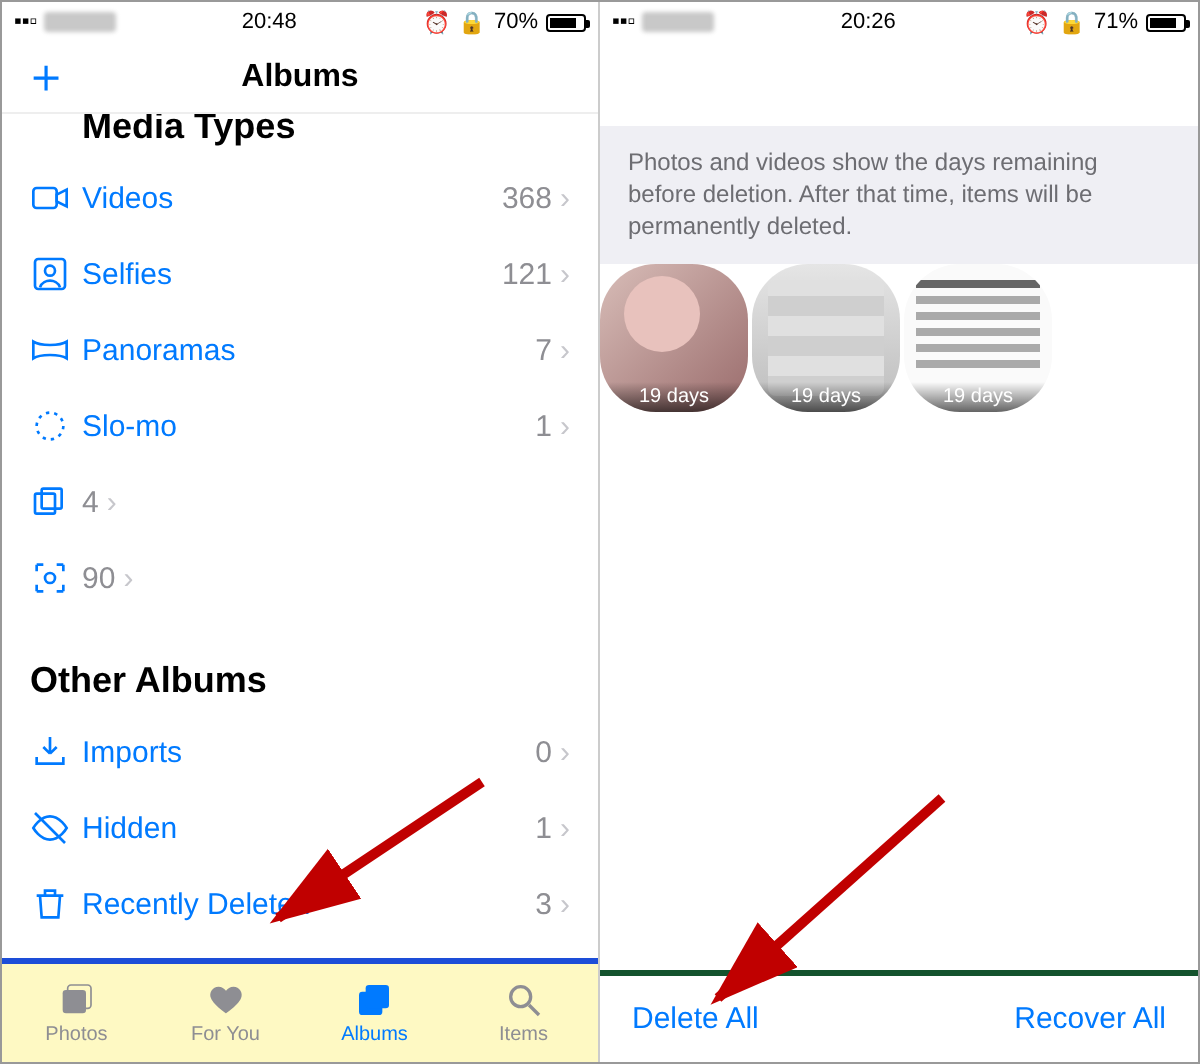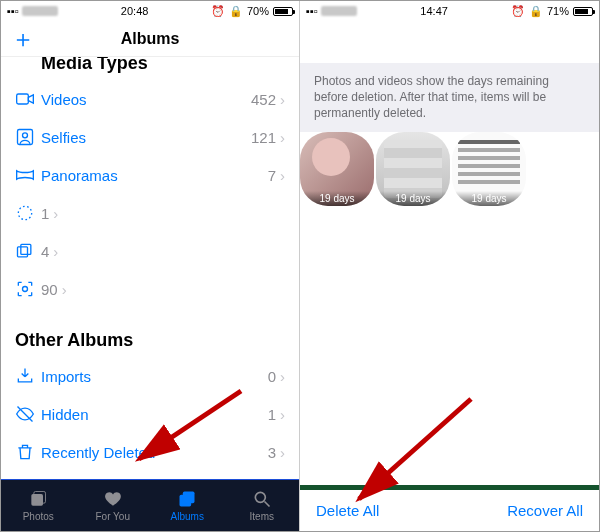--- a/index.html
+++ b/index.html
@@ -26,39 +26,39 @@
   .clipped { margin-top:-8px;padding-left:40px; }
   
   .row { display:flex; align-items:center; height:38px; padding:0 14px; color:#007aff; font-size:15px; }
   .row .ricon { width:26px; display:flex; align-items:center; justify-content:flex-start; }
   .row .ricon svg { width:20px; height:20px; stroke:#007aff; fill:none; stroke-width:1.6; }
   .row .label { flex:1; }
   .row .count { color:#8e8e93; font-size:15px; margin-right:4px; }
   .row .chev { color:#c7c7cc; font-size:15px; }
   .spacer { height: 18px; }
   
-  .tabbar { margin-top:auto; height:52px; border-top:1px solid #1d4ed8; display:flex; background:#0f172a;justify-content:flex-end; }
+  .tabbar { margin-top:auto; height:52px; border-top:3px solid #1d4ed8; display:flex; background:#fef9c3;justify-content:flex-end; }
   .tab { flex:1; display:flex; flex-direction:column; align-items:center; justify-content:center; gap:2px; color:#8e8e93; font-size:10px; }
   .tab.active { color:#007aff; }
   .tab svg { width:22px; height:20px; }
   
   .notice { background:#efeff4; color:#6d6d72; font-size:12px; padding:10px 14px; line-height:1.35;margin-top:42px; }
   
   .thumbs { display:flex; gap:2px; padding:0; }
   .thumb { width:74px; height:74px; position:relative; background:linear-gradient(135deg,#b9a0a0,#6b757f); overflow:hidden;border-radius:28px; }
   .thumb.t1 { background:linear-gradient(135deg,#d8bdb8,#9a6c6c); }
   .thumb.t1::before { content:""; position:absolute; left:12px; top:6px; width:38px; height:38px; border-radius:50%; background:#e8c2bd; }
   .thumb.t2 { background:linear-gradient(180deg,#e5e5e5,#bcbcbc); }
   .thumb.t2::before { content:""; position:absolute; inset:8px; background:
      repeating-linear-gradient(0deg,#cfcfcf 0 10px,#e0e0e0 10px 20px); border-radius:4px;}
   .thumb.t3 { background:#fafafa; }
   .thumb.t3::before { content:""; position:absolute; left:6px; top:8px; right:6px; height:4px; background:#666; box-shadow:0 8px 0 #aaa,0 16px 0 #aaa,0 24px 0 #aaa,0 32px 0 #aaa,0 40px 0 #aaa;}
   .thumb .days { position:absolute; left:0; right:0; bottom:0; text-align:center; font-size:10px; color:#fff; padding:2px 0; background:linear-gradient(transparent,rgba(0,0,0,0.6)); }
   
-  .actionbar { margin-top:auto; height:46px; border-top:5px solid #14532d; display:flex; align-items:center; justify-content:space-between; padding:0 16px; color:#007aff; font-size:15px; }
+  .actionbar { margin-top:auto; height:46px; border-top:3px solid #14532d; display:flex; align-items:center; justify-content:space-between; padding:0 16px; color:#007aff; font-size:15px; }
   
   .arrow { position:absolute; pointer-events:none; }
 </style>
 </head>
 <body>
 
 <div class="frame">
 
   <div class="pane left">
     <div class="status">
@@ -85,21 +85,21 @@
     <div class="section-header clipped">Media Types</div>
 
     <div class="row">
       <span class="ricon">
           <svg viewBox="0 0 24 24">
             <rect x="2" y="6" width="14" height="12" rx="2"></rect>
             <path d="M16 10l6-3v10l-6-3z"></path>
           </svg>
         </span>
       <span class="label">Videos</span>
-      <span class="count">452</span>
+      <span class="count">368</span>
       <span class="chev">›</span>
     </div>
     <div class="row">
       <span class="ricon">
           <svg viewBox="0 0 24 24">
             <rect x="3" y="3" width="18" height="18" rx="2"></rect>
             <circle cx="12" cy="10" r="3"></circle>
             <path d="M6 20c1-3 4-4 6-4s5 1 6 4"></path>
           </svg>
         </span>
@@ -116,20 +116,21 @@
       <span class="label">Panoramas</span>
       <span class="count">7</span>
       <span class="chev">›</span>
     </div>
     <div class="row">
       <span class="ricon">
           <svg viewBox="0 0 24 24">
             <circle cx="12" cy="12" r="8" stroke-dasharray="2 3"></circle>
           </svg>
         </span>
+      <span class="label">Slo-mo</span>
       <span class="count">1</span>
       <span class="chev">›</span>
     </div>
     <div class="row">
       <span class="ricon">
           <svg viewBox="0 0 24 24">
             <rect x="3" y="7" width="12" height="12" rx="1"></rect>
             <rect x="7" y="4" width="12" height="12" rx="1"></rect>
           </svg>
         </span>
@@ -213,21 +214,21 @@
       </div>
     </div>
   </div>
 
   <div class="pane right">
     <div class="status">
       <div class="sigs">
         <span>▪▪▫</span>
         <span class="blur"></span>
       </div>
-      <span>14:47</span>
+      <span>20:26</span>
       <div class="right-icons">
         <span>⏰</span>
         <span>🔒</span>
         <span>71%</span>
         <span class="battery">
             <span class="fill" style="width:71%"></span>
           </span>
       </div>
     </div>
 

